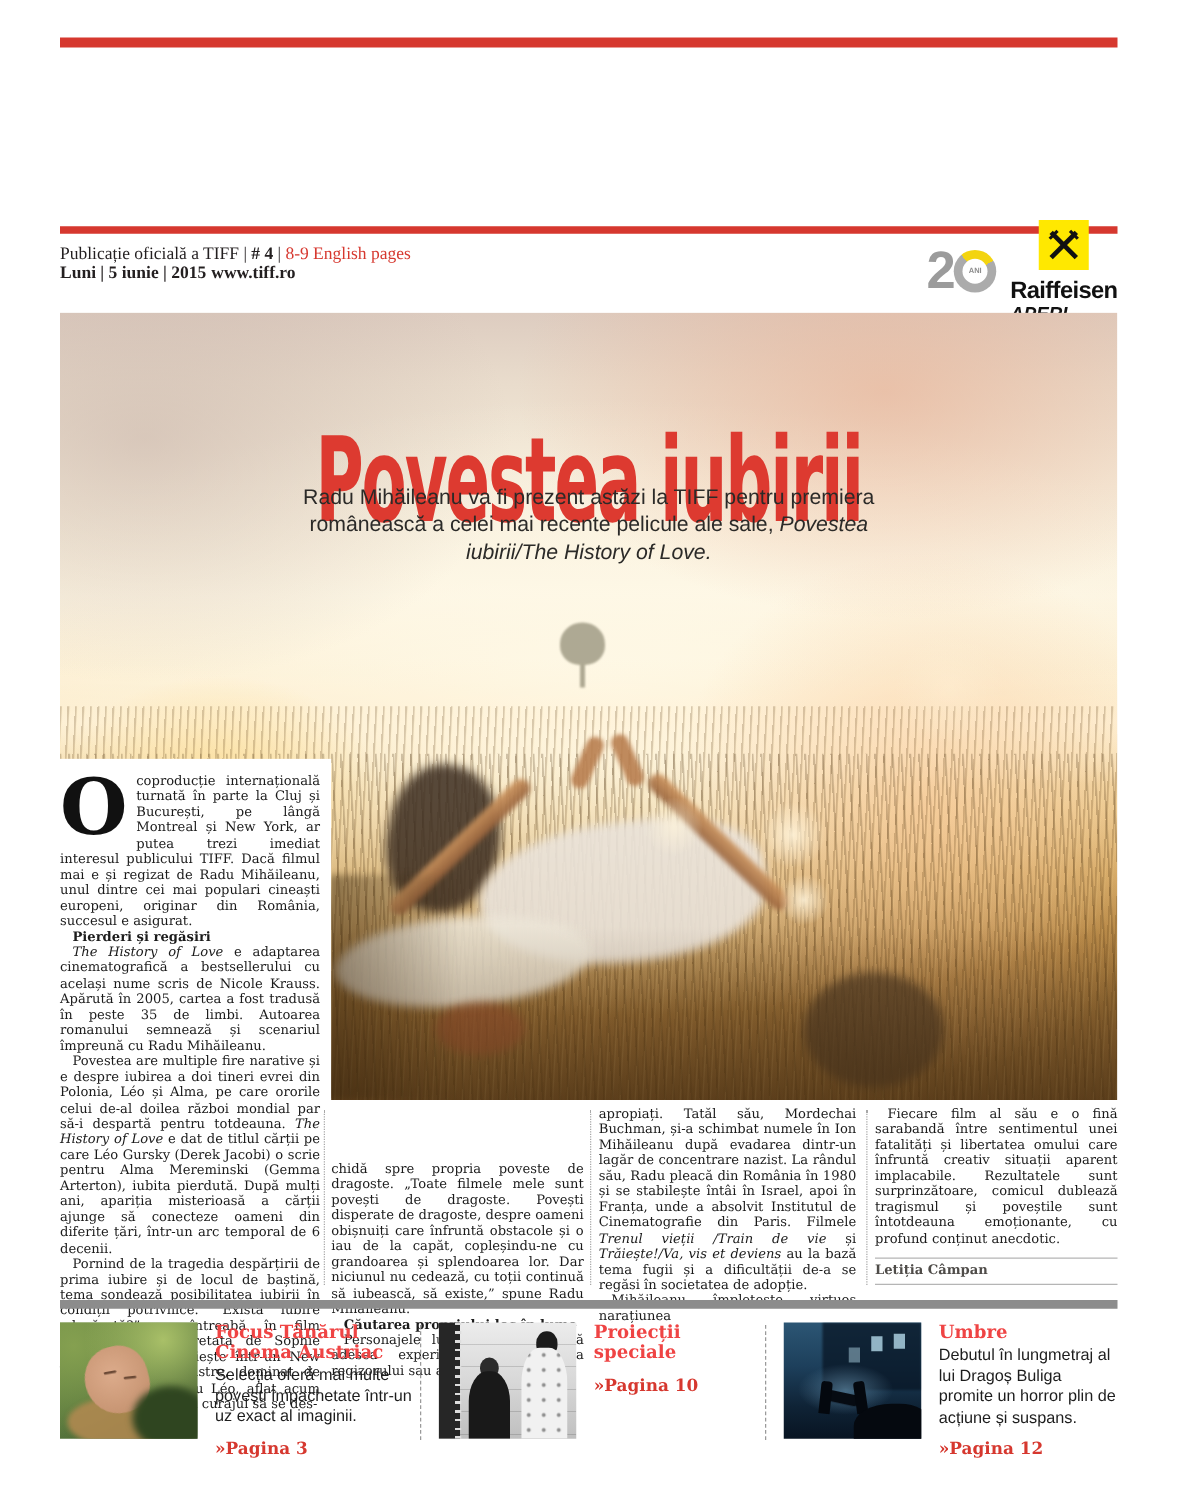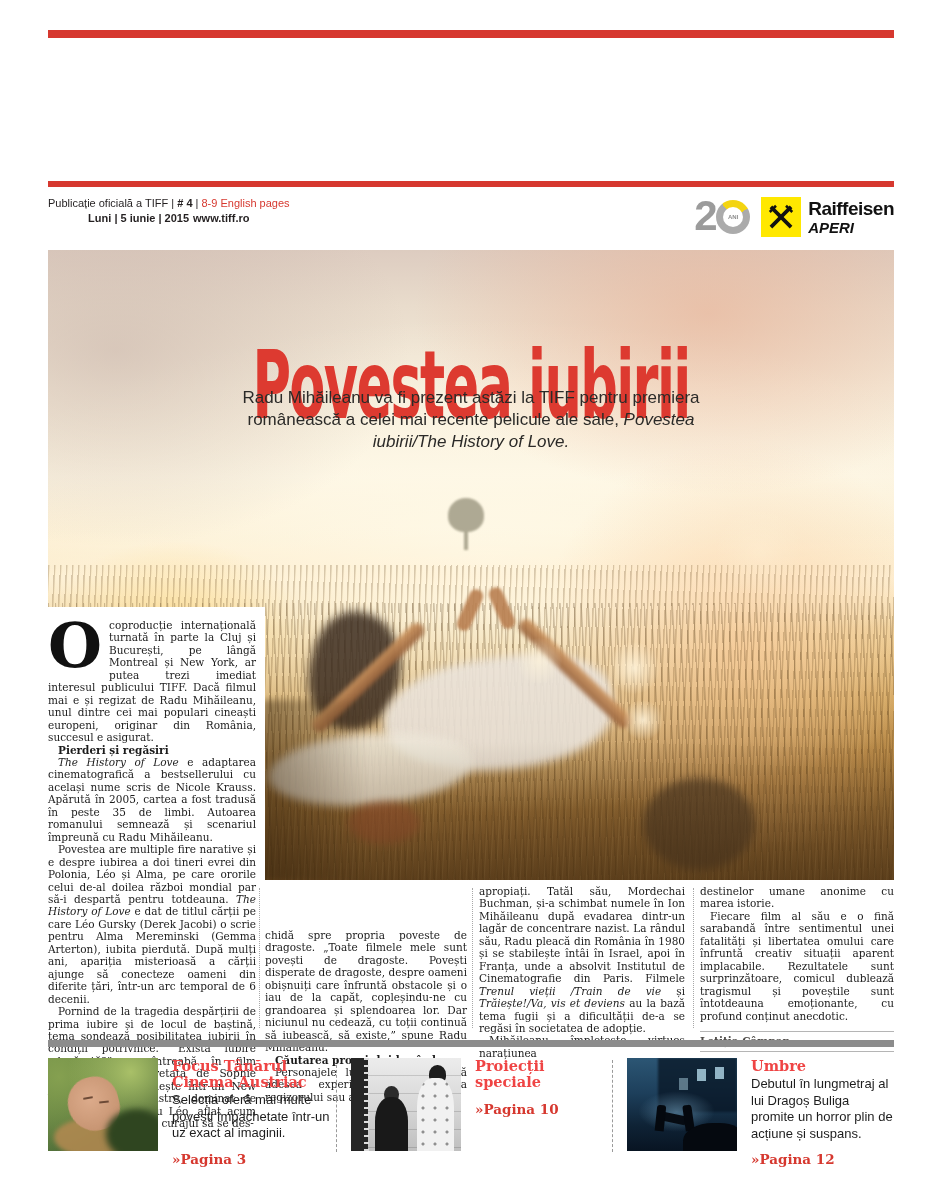--- a/index.html
+++ b/index.html
@@ -5,37 +5,37 @@
   html,body{margin:0;padding:0;background:#ffffff;}
   .page{position:relative;width:942px;height:1202px;background:#fff;overflow:hidden;
         font-family:"DejaVu Serif",serif;}
   
   .rule-red-top{position:absolute;left:48px;top:30px;width:846px;height:8px;background:#d6382f;}
   .masthead{position:absolute;left:52px;top:58px;width:846px;height:130px;
             font-family:"DejaVu Serif",serif;font-size:162px;line-height:1;color:#d6382f;
             letter-spacing:-0.02em;white-space:nowrap;}
   .masthead .mh-bold{font-weight:700;}
   .rule-red-sub{position:absolute;left:48px;top:181px;width:846px;height:6px;background:#d6382f;}
-  .pub-info{position:absolute;left:48px;top:196px;font-family:Liberation Sans, sans-serif;
-            font-size:11px;line-height:15px;color:#231f20;text-align:center;}
+  .pub-info{position:absolute;left:48px;top:196px;font-family:Liberation Serif, serif;
+            font-size:14px;line-height:15px;color:#231f20;}
   .pub-info .bold{font-weight:700;}
   .pub-info .red{color:#d6382f;}
   .pub-info .line2{font-weight:700;}
   .pub-info .site{margin-left:4px;}
   
   .logos{position:absolute;right:48px;top:193px;display:flex;align-items:center;gap:9px;height:48px;}
   .ani20{position:relative;width:58px;height:46px;}
   .ani20 .two{position:absolute;left:0;top:0;font-family:"Liberation Sans",sans-serif;
               font-weight:700;font-size:42px;line-height:44px;color:#9b9b9b;}
   .ani20 .ring{position:absolute;left:22px;top:6px;width:34px;height:34px;border-radius:50%;
                background:conic-gradient(from 320deg,#f3d410 0 100deg,#ababab 100deg 360deg);}
   .ani20 .ring-in{position:absolute;left:7px;top:7px;width:20px;height:20px;border-radius:50%;
                   background:#fff;display:flex;align-items:center;justify-content:center;
                   font-family:"Liberation Sans",sans-serif;font-size:6px;font-weight:700;color:#8d8d8d;}
-  .raif{display:flex;align-items:center;gap:7px;}
+  .raif{display:flex;align-items:center;gap:7px;flex-direction:column;}
   .raif-sq{width:40px;height:40px;background:#ffe800;display:flex;align-items:center;justify-content:center;}
   .raif-txt{font-family:"Liberation Sans",sans-serif;color:#111;line-height:1;}
   .raif-name{font-size:19px;font-weight:700;letter-spacing:-0.5px;}
   .raif-bank{font-size:15px;font-weight:700;font-style:italic;margin-top:2px;}
   
   .hero{position:absolute;left:48px;top:250px;width:846px;height:630px;overflow:hidden;
         clip-path:polygon(0 0,846px 0,846px 630px,217px 630px,217px 357px,0 357px);
         background:
           radial-gradient(ellipse 420px 260px at 78% 10%,rgba(233,178,150,.65),transparent 70%),
           radial-gradient(ellipse 420px 280px at 8% 16%,rgba(197,176,166,.55),transparent 70%),
@@ -222,21 +222,20 @@
   <div class="col col2">
     <p class="noindent"><span>chidă spre propria poveste de dragoste. „Toate filmele mele sunt povești de dragoste. Povești disperate de dragoste, despre oameni obișnuiți care înfruntă obstacole și o iau de la capăt, copleșindu-ne cu grandoarea și splendoarea lor. Dar niciunul nu cedează, cu toții continuă să iubească, să existe,” spune Radu Mihăileanu.</span></p>
     <h4>Căutarea propriului loc în lume</h4>
     <p><span>Personajele lui Mihăileanu evocă adesea experiența personală a regizorului sau a celor</span></p>
   </div>
   <div class="col col3">
     <p class="noindent"><span>apropiați. Tatăl său, Mordechai Buchman, și-a schimbat numele în Ion Mihăileanu după evadarea dintr-un lagăr de concentrare nazist. La rândul său, Radu pleacă din România în 1980 și se stabilește întâi în Israel, apoi în Franța, unde a absolvit Institutul de Cinematografie din Paris. Filmele </span><span style="font-style: italic;">Trenul vieții /Train de vie</span><span> și </span><span style="font-style: italic;">Trăiește!/Va, vis et deviens</span><span> au la bază tema fugii și a dificultății de-a se regăsi în societatea de adopție.</span></p>
     <p><span>Mihăileanu împletește virtuos narațiunea</span></p>
   </div>
   <div class="col col4">
-    <p class="noindent"><span>destinelor umane anonime cu marea istorie.</span></p>
     <p><span>Fiecare film al său e o fină sarabandă între sentimentul unei fatalități și libertatea omului care înfruntă creativ situații aparent implacabile. Rezultatele sunt surprinzătoare, comicul dublează tragismul și poveștile sunt întotdeauna emoționante, cu profund conținut anecdotic.</span></p>
     <div class="byline">Letiția Câmpan</div>
   </div>
   <div class="colrule cr1"></div>
   <div class="colrule cr2"></div>
   <div class="colrule cr3"></div>
 
   <div class="graybar"></div>
   <div class="teasers">
 

